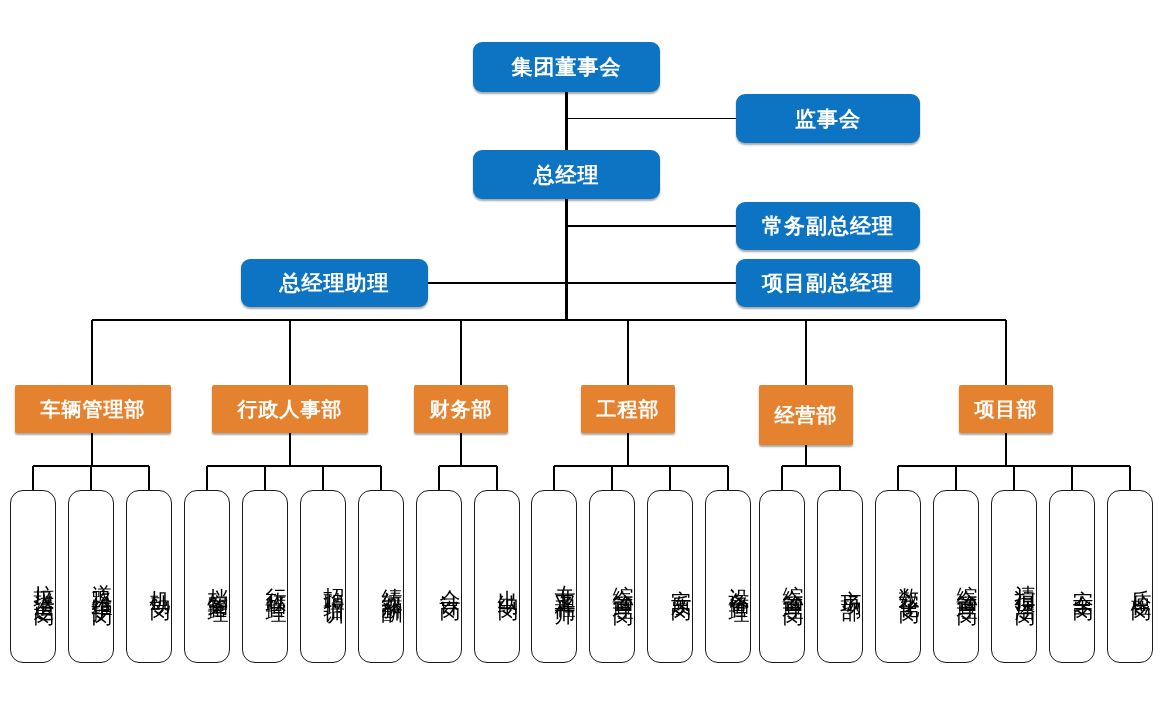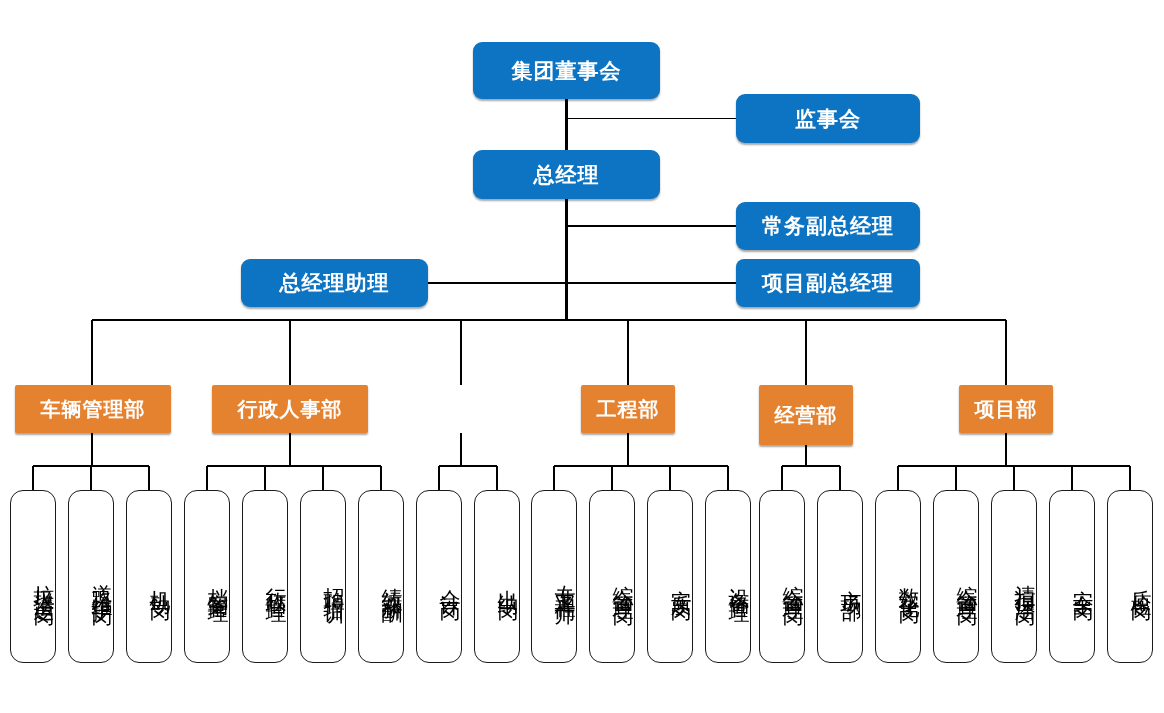--- a/index.html
+++ b/index.html
@@ -102,35 +102,36 @@
       <line x1="840" y1="466" x2="840" y2="490" stroke="#000000" stroke-width="1.3" shape-rendering="crispEdges"></line>
       <line x1="1006" y1="320" x2="1006" y2="385" stroke="#000000" stroke-width="1.3" shape-rendering="crispEdges"></line>
       <line x1="1006" y1="433" x2="1006" y2="466" stroke="#000000" stroke-width="1.3" shape-rendering="crispEdges"></line>
       <line x1="898" y1="466" x2="1130" y2="466" stroke="#000000" stroke-width="1.3" shape-rendering="crispEdges"></line>
       <line x1="898" y1="466" x2="898" y2="490" stroke="#000000" stroke-width="1.3" shape-rendering="crispEdges"></line>
       <line x1="956" y1="466" x2="956" y2="490" stroke="#000000" stroke-width="1.3" shape-rendering="crispEdges"></line>
       <line x1="1014" y1="466" x2="1014" y2="490" stroke="#000000" stroke-width="1.3" shape-rendering="crispEdges"></line>
       <line x1="1072" y1="466" x2="1072" y2="490" stroke="#000000" stroke-width="1.3" shape-rendering="crispEdges"></line>
       <line x1="1130" y1="466" x2="1130" y2="490" stroke="#000000" stroke-width="1.3" shape-rendering="crispEdges"></line>
     </svg>
-<div class="node blue" style="left: 473px; top: 42px; width: 187px; height: 57px;">集团董事会</div>
+<div class="node blue" style="left: 473px; top: 42px; width: 187px; height: 50px;">集团董事会</div>
     <div class="node blue" style="left: 736px; top: 94px; width: 184px; height: 49px;">监事会</div>
     <div class="node blue" style="left: 473px; top: 150px; width: 187px; height: 49px;">总经理</div>
     <div class="node blue" style="left: 736px; top: 202px; width: 184px; height: 48px;">常务副总经理</div>
-    <div class="node blue" style="left: 736px; top: 259px; width: 184px; height: 48px; border-radius: 8px;">项目副总经理</div>
+    <div class="node blue" style="left: 736px; top: 259px; width: 184px; height: 48px;">项目副总经理</div>
     <div class="node blue" style="left: 241px; top: 259px; width: 187px; height: 48px; text-align: center;">总经理助理</div>
     <div class="node orange" style="left: 15px; top: 385px; width: 156px; height: 48px;">车辆管理部</div>
     <div class="node leaf" style="left: 10px; top: 490px; width: 46px; height: 173px;">垃圾清运岗</div>
     <div class="node leaf" style="left: 68px; top: 490px; width: 46px; height: 173px;">道路维护岗</div>
     <div class="node leaf" style="left: 126px; top: 490px; width: 46px; height: 173px;">机动岗</div>
     <div class="node orange" style="left: 212px; top: 385px; width: 156px; height: 48px;">行政人事部</div>
     <div class="node leaf" style="left: 184px; top: 490px; width: 46px; height: 173px;">档案管理</div>
     <div class="node leaf" style="left: 242px; top: 490px; width: 46px; height: 173px;">行政管理</div>
     <div class="node leaf" style="left: 300px; top: 490px; width: 46px; height: 173px;">招聘培训</div>
     <div class="node leaf" style="left: 358px; top: 490px; width: 46px; height: 173px;">绩效薪酬</div>
+    <div class="node orange" style="left: 414px; top: 385px; width: 94px; height: 48px;">财务部</div>
     <div class="node leaf" style="left: 416px; top: 490px; width: 46px; height: 173px;">会计岗</div>
     <div class="node leaf" style="left: 474px; top: 490px; width: 46px; height: 173px;">出纳岗</div>
     <div class="node orange" style="left: 581px; top: 385px; width: 94px; height: 48px;">工程部</div>
     <div class="node leaf" style="left: 531px; top: 490px; width: 46px; height: 173px;">专业工程师</div>
     <div class="node leaf" style="left: 589px; top: 490px; width: 46px; height: 173px;">综合管理岗</div>
     <div class="node leaf" style="left: 647px; top: 490px; width: 46px; height: 173px;">安质岗</div>
     <div class="node leaf" style="left: 705px; top: 490px; width: 46px; height: 173px;">设备管理</div>
     <div class="node orange" style="left: 759px; top: 385px; width: 94px; height: 60px;">经营部</div>
     <div class="node leaf" style="left: 759px; top: 490px; width: 46px; height: 173px;">综合管理岗</div>
     <div class="node leaf" style="left: 817px; top: 490px; width: 46px; height: 173px;">市场部</div>

